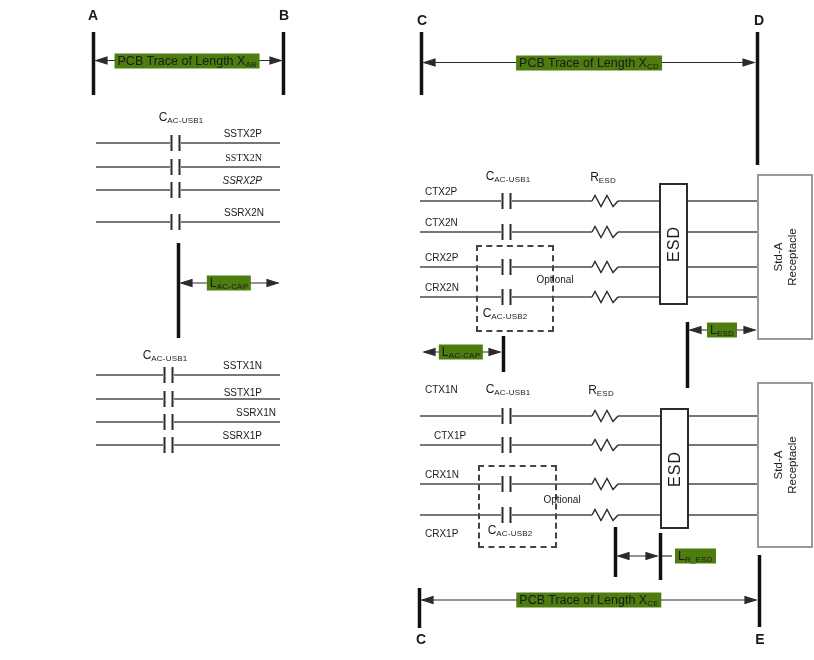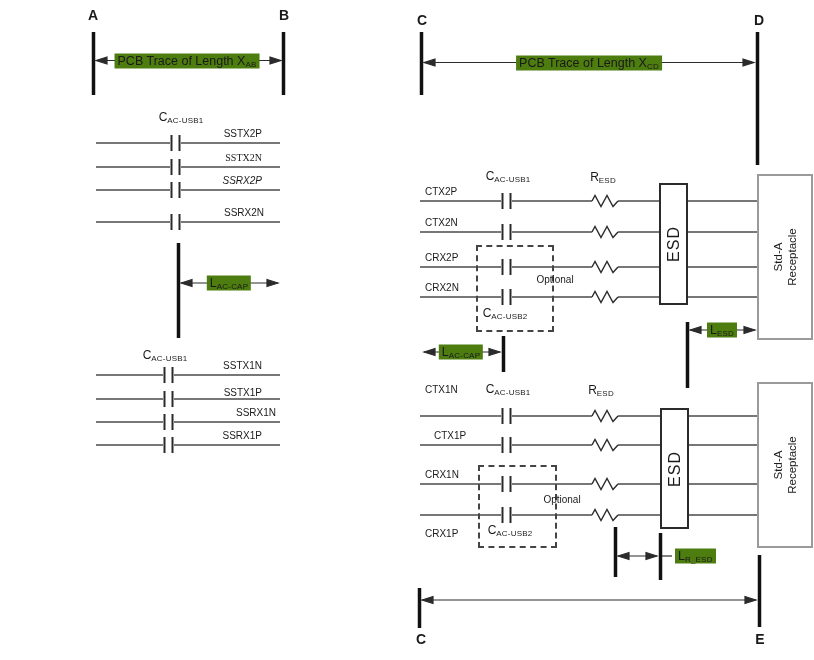--- a/index.html
+++ b/index.html
@@ -222,20 +222,23 @@
   <div class="pt" style="left:759px;top:12px;">D</div>
   <div class="pt" style="left:421px;top:631px;">C</div>
   <div class="pt" style="left:760px;top:631px;">E</div>
 
   <div class="dim" style="left:187px;top:61px;">
     <span>PCB Trace of Length X</span><span class="sub">AB</span>
   </div>
   <div class="dim" style="left:589px;top:63px;">
     <span>PCB Trace of Length X</span><span class="sub">CD</span>
   </div>
+  <div class="dim" style="left:589px;top:600px;">
+    <span>PCB Trace of Length X</span><span class="sub">CE</span>
+  </div>
   <div class="dim" style="left:229px;top:283px;">
     <span>L</span><span class="sub">AC-CAP</span>
   </div>
   <div class="dim" style="left:461px;top:352px;">
     <span>L</span><span class="sub">AC-CAP</span>
   </div>
   <div class="dim" style="left:722px;top:330px;">
     <span>L</span><span class="sub">ESD</span>
   </div>
   <div class="dim dim-off" style="left:675px;top:556px;transform:translateY(-50%);">

